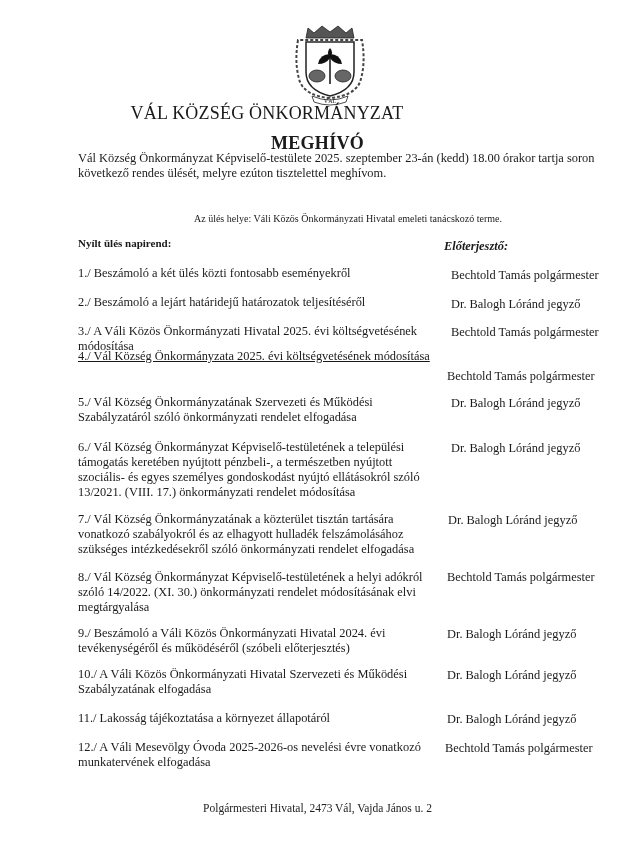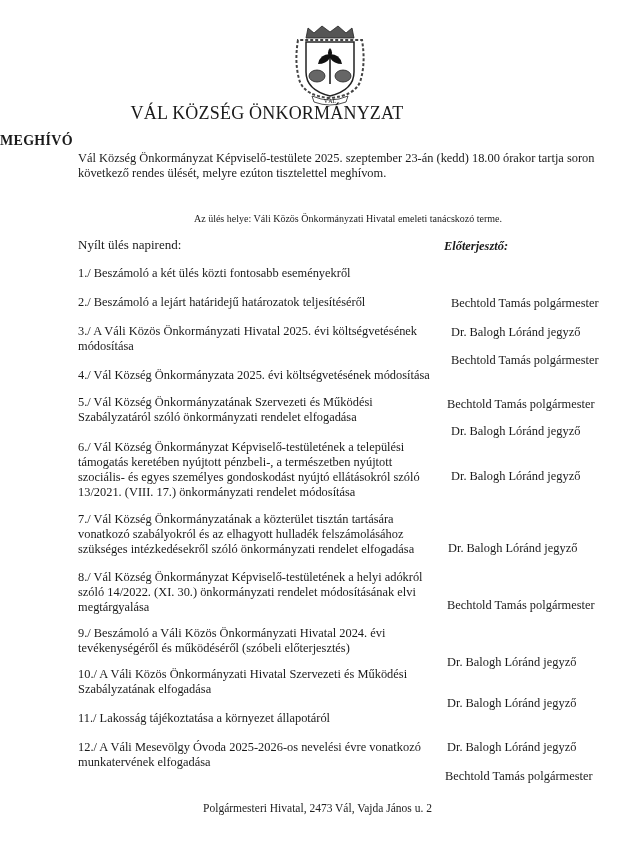--- a/index.html
+++ b/index.html
@@ -1,28 +1,28 @@
 <!DOCTYPE html>
 <html><head>
 <meta charset="utf-8">
 <style>
   html, body { margin: 0; padding: 0; background: #ffffff; }
   body { width: 635px; height: 859px; position: relative; overflow: hidden;
          font-family: "Liberation Serif", "DejaVu Serif", serif; color: #1a1a1a; }
   .crest { position: absolute; left: 292px; top: 24px; width: 76px; height: 82px; }
   .org-title { position: absolute; top: 103px; left: 0; width: 534px; text-align: center;
                font-size: 18px; letter-spacing: 0.2px; }
-  .doc-title { position: absolute; top: 133px; left: 0; width: 635px; 
-               font-size: 14px; font-weight: bold; letter-spacing: 0.3px; }
+  .doc-title { position: absolute; top: 133px; left: 0; width: 635px; text-align: center;
+               font-size: 18px; font-weight: bold; letter-spacing: 0.3px; }
   .intro { position: absolute; left: 78px; top: 151px; width: 540px; font-size: 12.4px; line-height: 15px; }
   .venue { position: absolute; left: 78px; top: 213px; width: 540px; font-size: 10px; text-align: center; }
-  .hdr-left { position: absolute; left: 78px; top: 237px; font-size: 13px; font-weight: normal; }
+  .hdr-left { position: absolute; left: 78px; top: 237px; font-size: 11px; font-weight: bold; }
   .hdr-right { position: absolute; left: 444px; top: 239px; font-size: 12.4px; font-weight: bold; font-style: italic; }
   .item { position: absolute; left: 78px; width: 360px; font-size: 12.4px; line-height: 15px; }
-  .presenter { position: absolute; font-size: 12.4px; line-height: 15px; white-space: nowrap; margin-top: 28px; }
+  .presenter { position: absolute; font-size: 12.4px; line-height: 15px; white-space: nowrap; }
   .footer { position: absolute; top: 801px; left: 0; width: 635px; text-align: center;
             font-size: 11.5px; line-height: 15px; color: #222; }
 </style>
 </head>
 <body>
 
 <div class="crest">
   <svg width="76" height="82" viewBox="0 0 76 82">
 
     <path d="M14 14 L62 14 L60 4 L54 9 L46 2 L38 8 L30 2 L22 9 L16 4 Z" fill="#555" stroke="#222" stroke-width="0.8"></path>
@@ -55,21 +55,21 @@
 
 <div class="item" style="top:266px;">1./ Beszámoló a két ülés közti fontosabb eseményekről</div>
 <div class="presenter" style="top:268px;left:451px;">Bechtold Tamás polgármester</div>
 
 <div class="item" style="top:295px;">2./ Beszámoló a lejárt határidejű határozatok teljesítéséről</div>
 <div class="presenter" style="top:297px;left:451px;">Dr. Balogh Lóránd jegyző</div>
 
 <div class="item" style="top:324px;">3./ A Váli Közös Önkormányzati Hivatal 2025. évi költségvetésének módosítása</div>
 <div class="presenter" style="top:325px;left:451px;">Bechtold Tamás polgármester</div>
 
-<div class="item" style="top:368px;width:380px;">4./ Vál Község Önkormányzata 2025. évi költségvetésének módosítása</div>
+<div class="item" style="top:349px;width:380px;text-decoration:underline;">4./ Vál Község Önkormányzata 2025. évi költségvetésének módosítása</div>
 <div class="presenter" style="top:369px;left:447px;">Bechtold Tamás polgármester</div>
 
 <div class="item" style="top:395px;">5./ Vál Község Önkormányzatának Szervezeti és Működési Szabályzatáról szóló önkormányzati rendelet elfogadása</div>
 <div class="presenter" style="top:396px;left:451px;">Dr. Balogh Lóránd jegyző</div>
 
 <div class="item" style="top:440px;">6./ Vál Község Önkormányzat Képviselő-testületének a települési támogatás keretében nyújtott pénzbeli-, a természetben nyújtott szociális- és egyes személyes gondoskodást nyújtó ellátásokról szóló 13/2021. (VIII. 17.) önkormányzati rendelet módosítása</div>
 <div class="presenter" style="top:441px;left:451px;">Dr. Balogh Lóránd jegyző</div>
 
 <div class="item" style="top:512px;">7./ Vál Község Önkormányzatának a közterület tisztán tartására vonatkozó szabályokról és az elhagyott hulladék felszámolásához szükséges intézkedésekről szóló önkormányzati rendelet elfogadása</div>
 <div class="presenter" style="top:513px;left:448px;">Dr. Balogh Lóránd jegyző</div>

